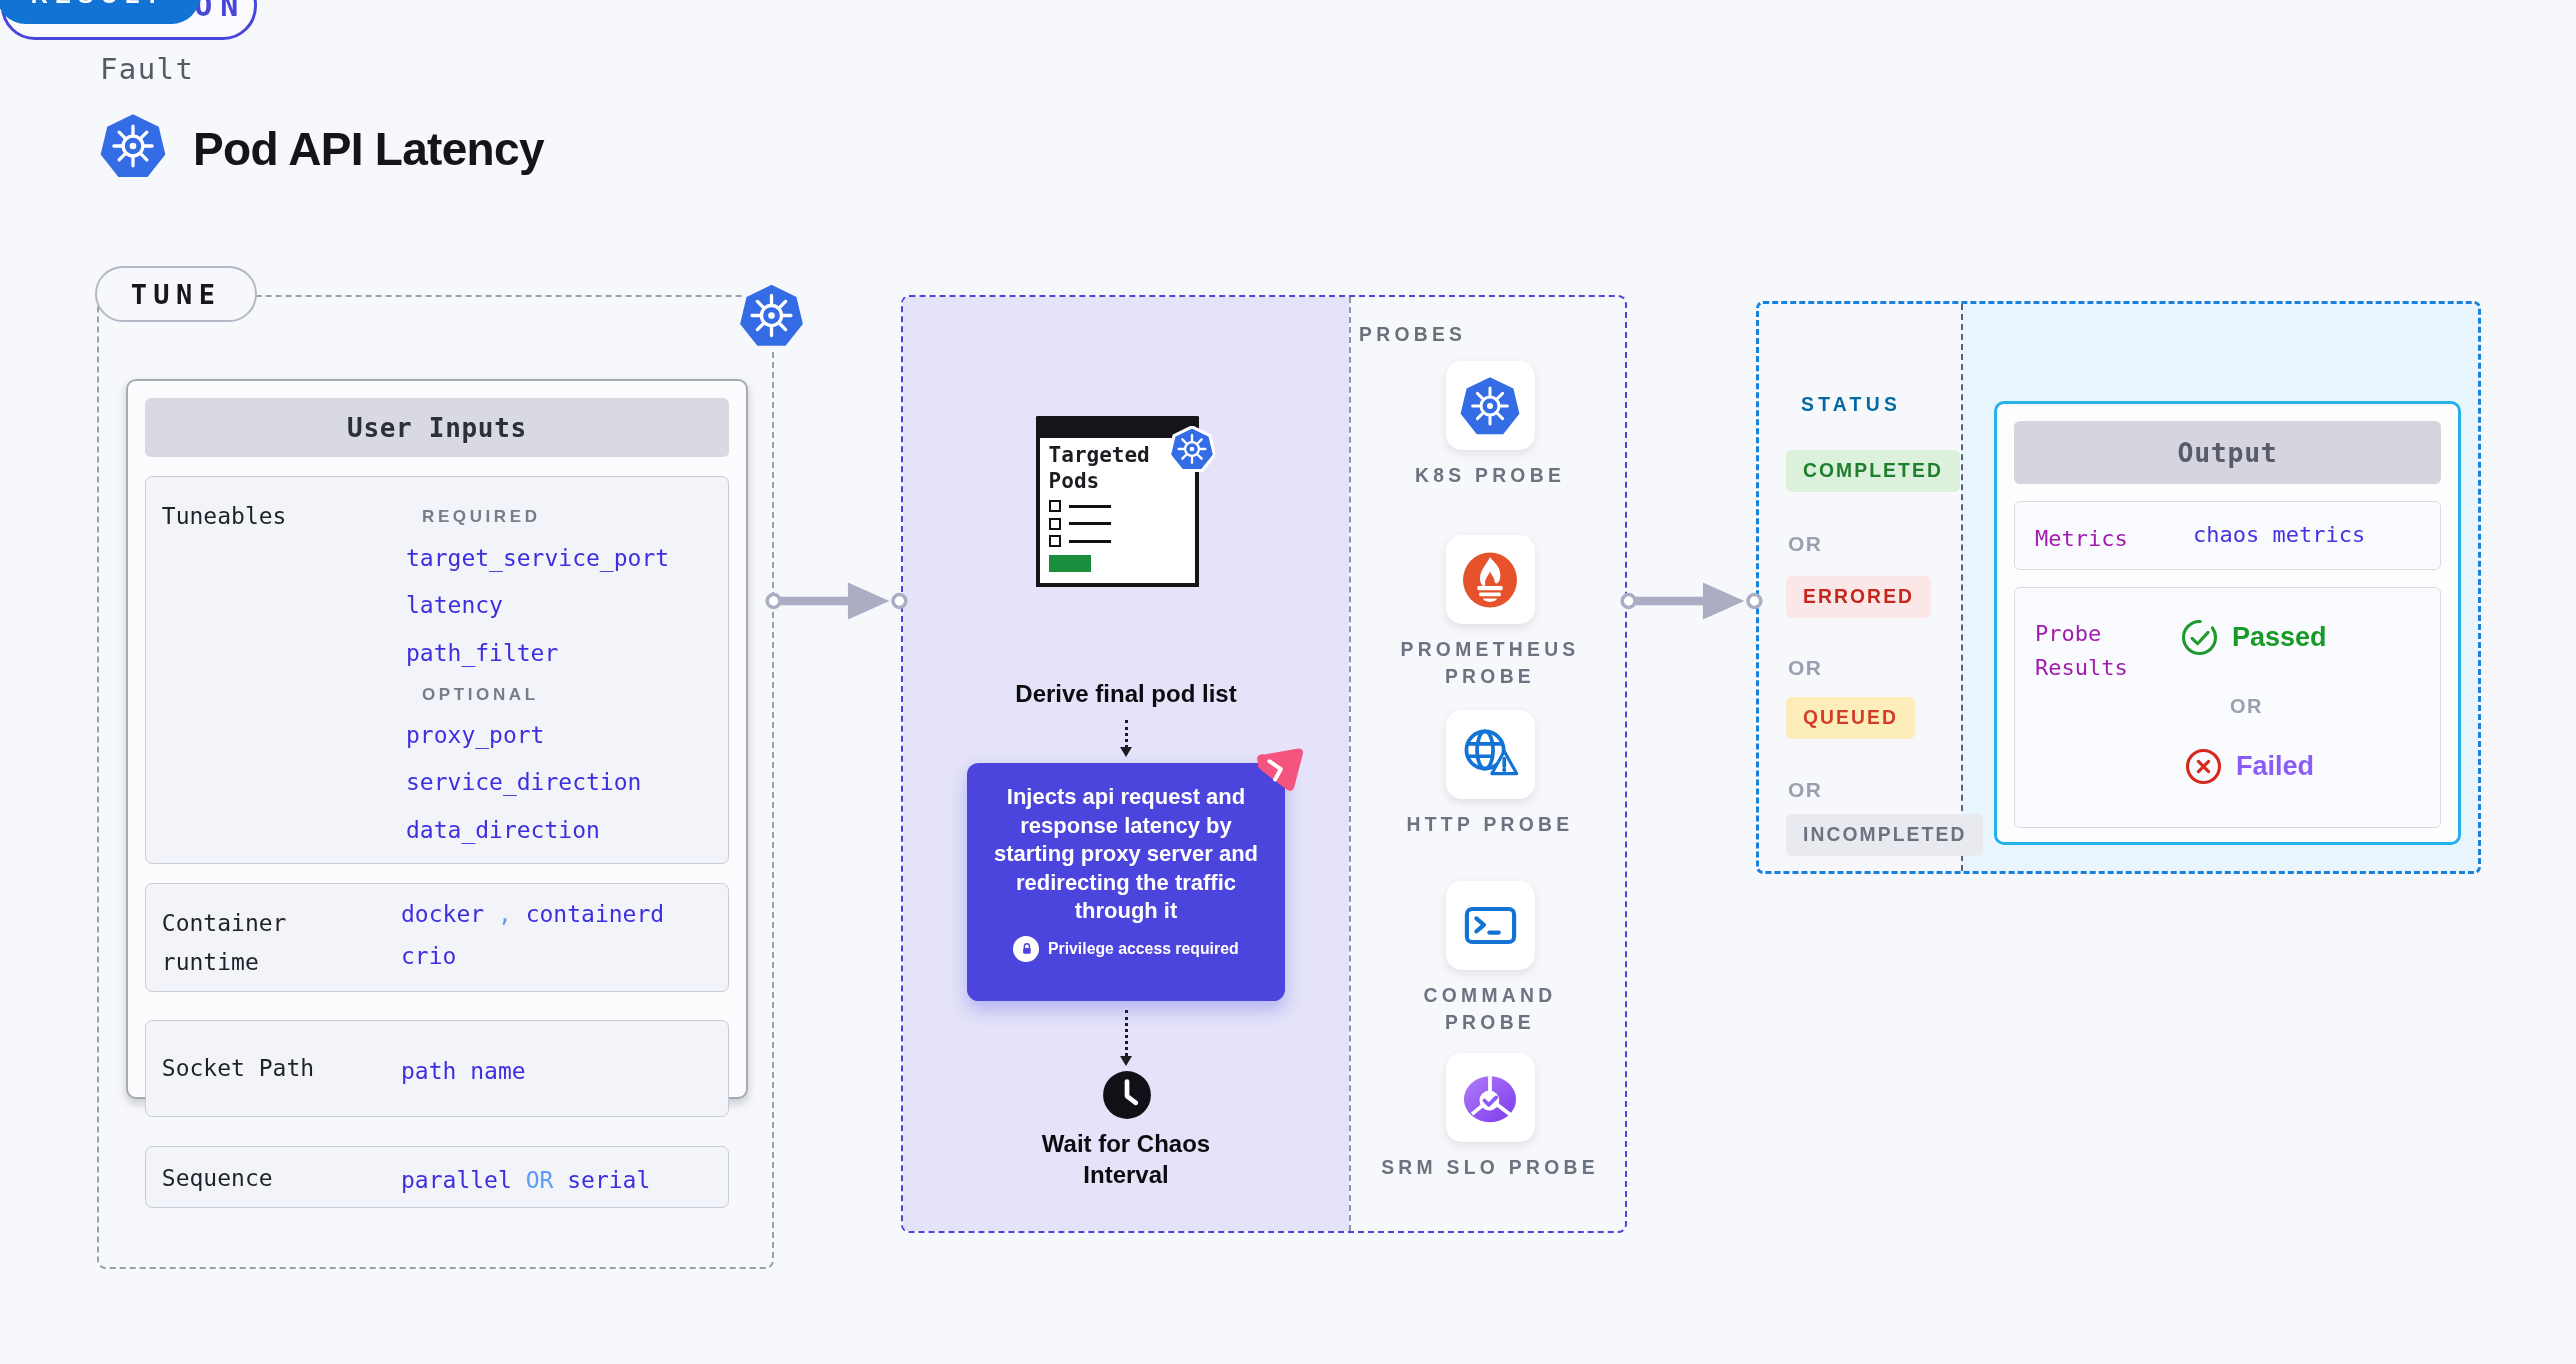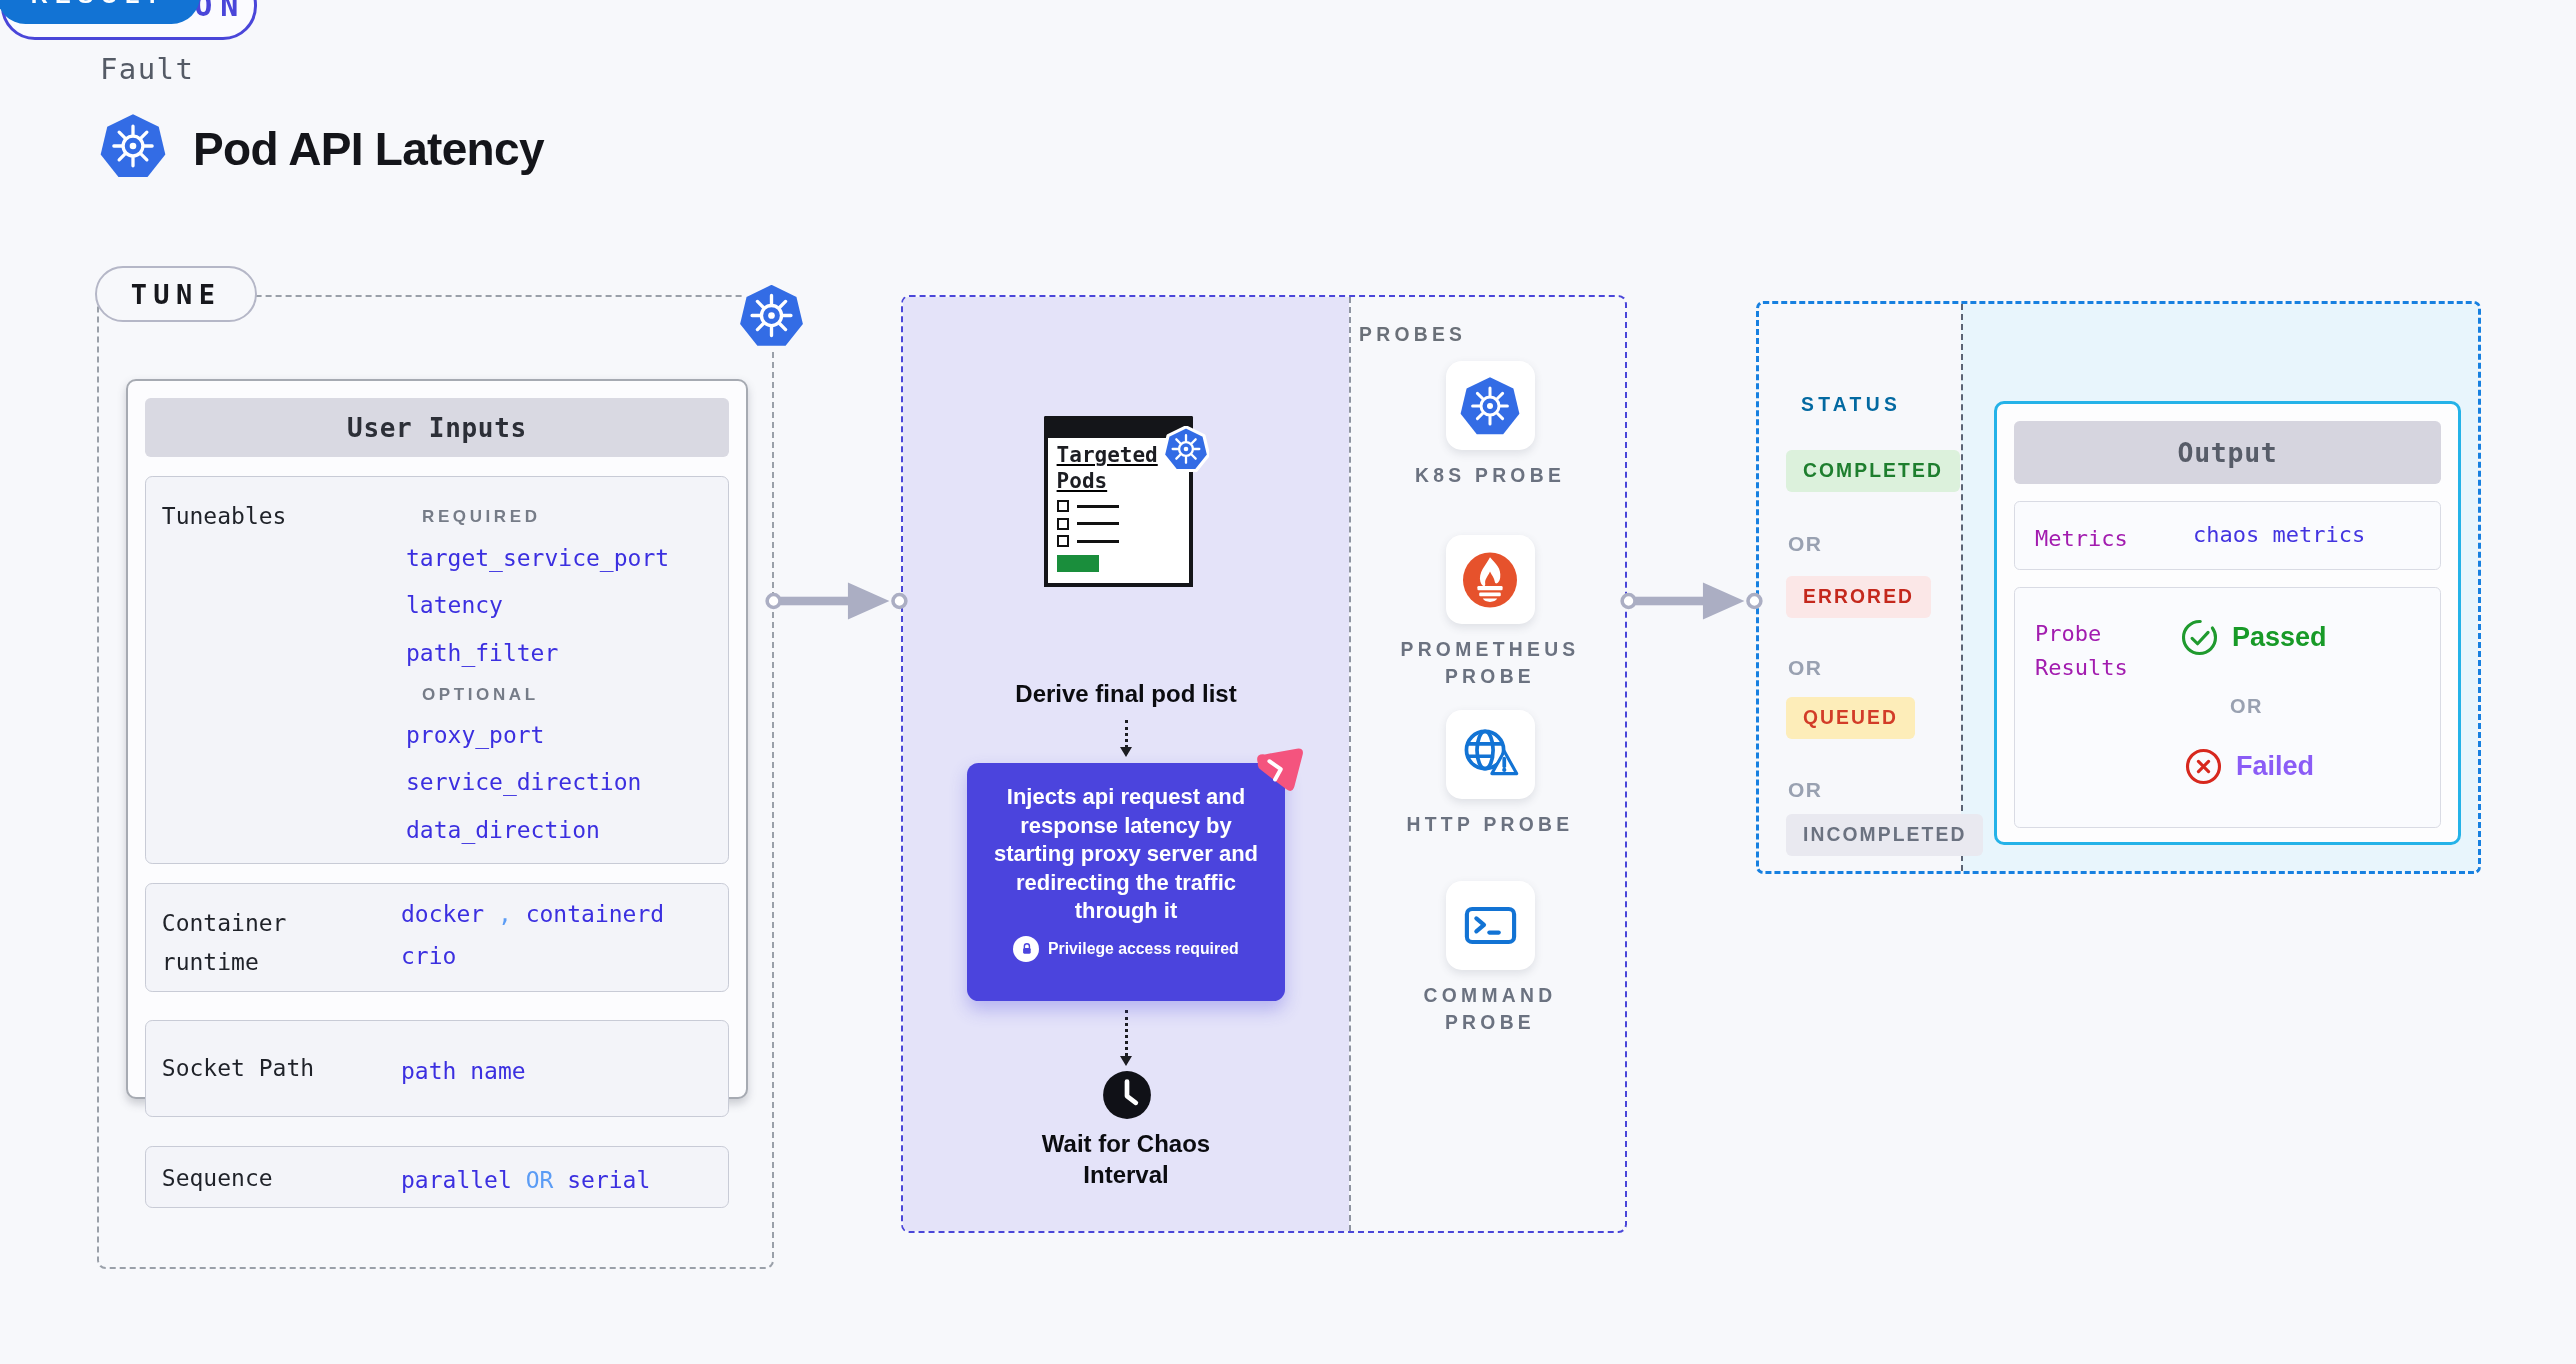--- a/index.html
+++ b/index.html
@@ -35,21 +35,21 @@
   
   .harrow{position:absolute;width:143px;height:46px;z-index:8;}
 
   
   .exec-panel{position:absolute;left:901px;top:295px;width:726px;height:938px;border:2.9px dashed #4a46d9;border-radius:8.6px;box-sizing:border-box;}
   .exec-fill{position:absolute;left:0;top:0;bottom:0;width:446px;background:#e4e3f9;border-radius:5.7px 0 0 5.7px;}
   .exec-divider{position:absolute;left:446px;top:0;bottom:0;border-left:2.1px dashed #8e94a1;}
   .exec-pill{left:1.4px;top:-29px;width:256px;height:69px;background:#fbfbff;border:3.6px solid #4a46d9;box-sizing:border-box;font-size:30px;font-weight:700;letter-spacing:7.9px;color:#4a46d9;}
   .probes-label{position:absolute;left:456px;top:27px;font-size:19.3px;font-weight:700;letter-spacing:4.3px;color:#6a7078;}
 
-  .clip{position:absolute;left:141px;top:119px;width:149px;z-index:3;text-decoration:underline;}
+  .clip{position:absolute;left:133px;top:119px;width:163px;z-index:3;}
   .clip-bar{height:21.5px;background:#141519;border-radius:1.4px 1.4px 0 0;}
   .clip-body{position:relative;height:149px;background:#fff;border:4.3px solid #141519;border-top:none;box-sizing:border-box;}
   .clip-title{padding:5.7px 0 0 8.6px;font-size:21px;font-weight:700;color:#1c1d22;line-height:1.22;}
   .cbrow{display:flex;align-items:center;gap:8.6px;margin:5.7px 0 0 8.6px;}
   .cb{width:12px;height:12px;border:2.1px solid #111;box-sizing:border-box;}
   .cline{width:42px;height:2.9px;background:#111;}
   .gbar{width:42px;height:17px;background:#1a8e3c;margin:7.2px 0 0 8.6px;}
   .clip-k8s{position:absolute;right:-20px;top:-11.5px;width:46px;height:46px;}
 
   .flow-text{position:absolute;left:0;width:446px;text-align:center;font-size:24px;font-weight:700;color:#0b0c10;line-height:1.3;}
@@ -275,20 +275,37 @@
       <div class="pcard">
         <svg viewBox="0 0 100 100" width="59" height="59">
             <rect x="10" y="22" width="80" height="56" rx="9" fill="none" stroke="#1273d4" stroke-width="7"></rect>
             <path d="M26 38l13 11-13 11" fill="none" stroke="#1273d4" stroke-width="7" stroke-linecap="round" stroke-linejoin="round"></path>
             <path d="M48 62h16" stroke="#1273d4" stroke-width="7" stroke-linecap="round"></path>
           </svg>
       </div>
       <div class="plabel">COMMAND PROBE</div>
     </div>
 
+    <div class="probe-item" style="top:756px;">
+      <div class="pcard">
+        <svg viewBox="0 0 100 100" width="62" height="62">
+            <defs>
+              <linearGradient id="slog" x1="0" y1="0" x2="1" y2="1">
+                <stop offset="0" stop-color="#b07cf7"></stop>
+                <stop offset="1" stop-color="#7c3aed"></stop>
+              </linearGradient>
+            </defs>
+            <ellipse cx="50" cy="52" rx="42" ry="37" fill="url(#slog)"></ellipse>
+            <path d="M50 15v37M50 52l33 25M50 52 21 76" stroke="#fff" stroke-width="6" fill="none"></path>
+            <circle cx="49" cy="54" r="16" fill="#fff"></circle>
+            <path d="M41 54l7 7 12-12" stroke="#8b5cf6" stroke-width="6" fill="none" stroke-linecap="round" stroke-linejoin="round"></path>
+          </svg>
+      </div>
+      <div class="plabel">SRM SLO PROBE</div>
+    </div>
   </div>
   <div class="pill exec-pill mono">EXECUTION</div>
 
   <svg class="harrow" style="left:1620px;top:578px;" viewBox="0 0 200 64">
     <rect x="16" y="26" width="106" height="12" fill="#abaec3"></rect>
     <polygon points="116,6 116,58 174,32" fill="#abaec3"></polygon>
     <circle cx="12" cy="32" r="9" fill="#fff" stroke="#abaec3" stroke-width="5"></circle>
     <circle cx="188" cy="32" r="9" fill="#fff" stroke="#abaec3" stroke-width="5"></circle>
   </svg>
 

